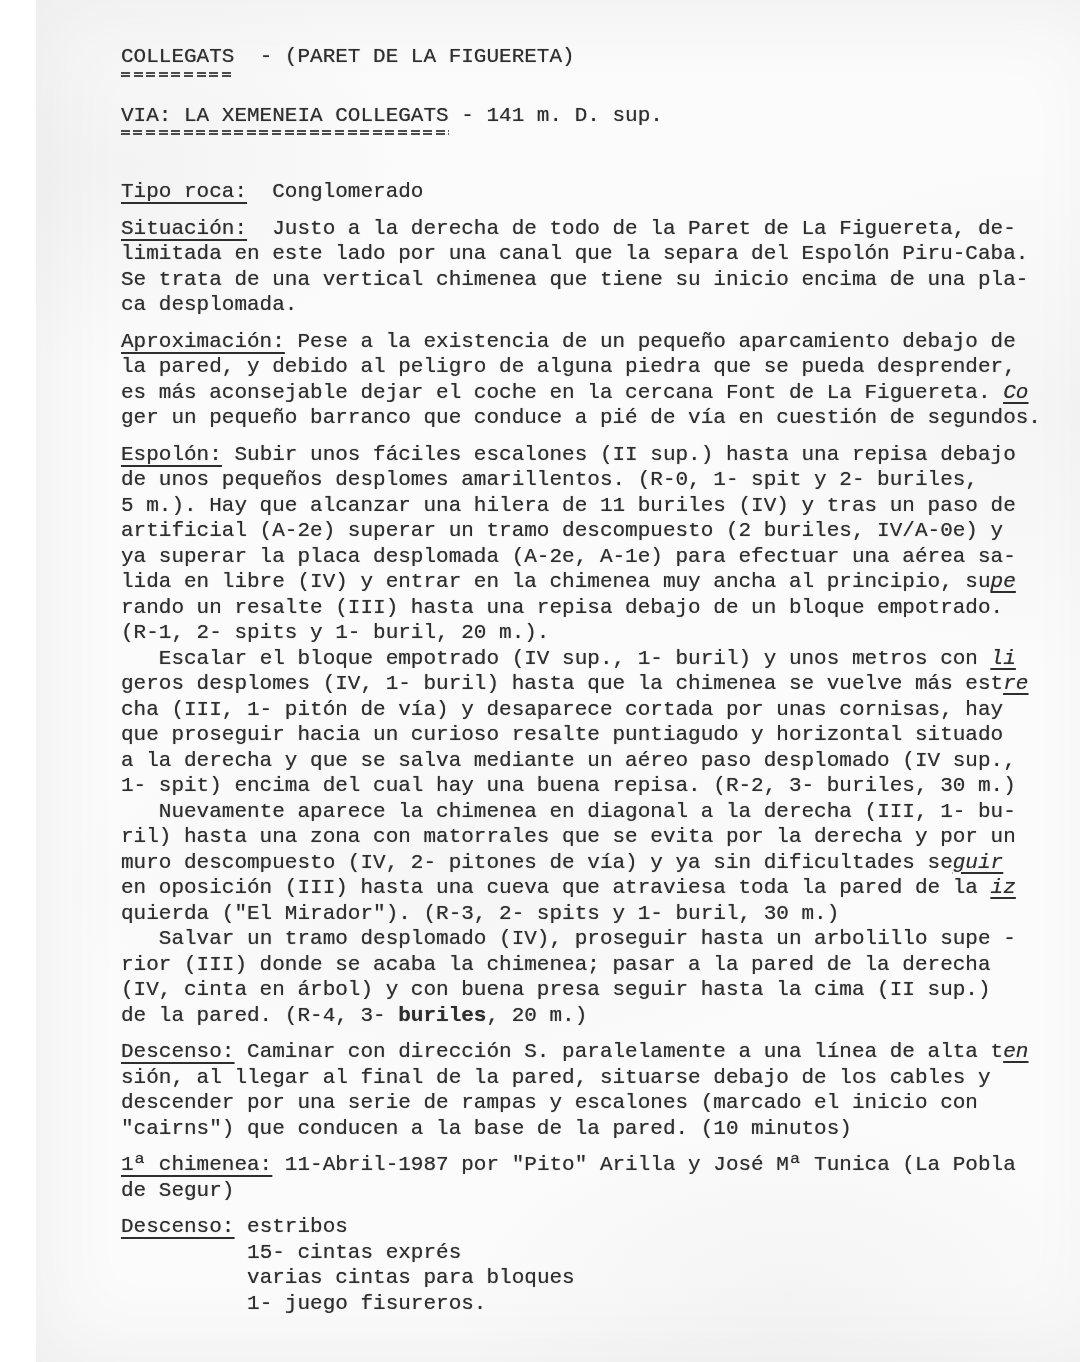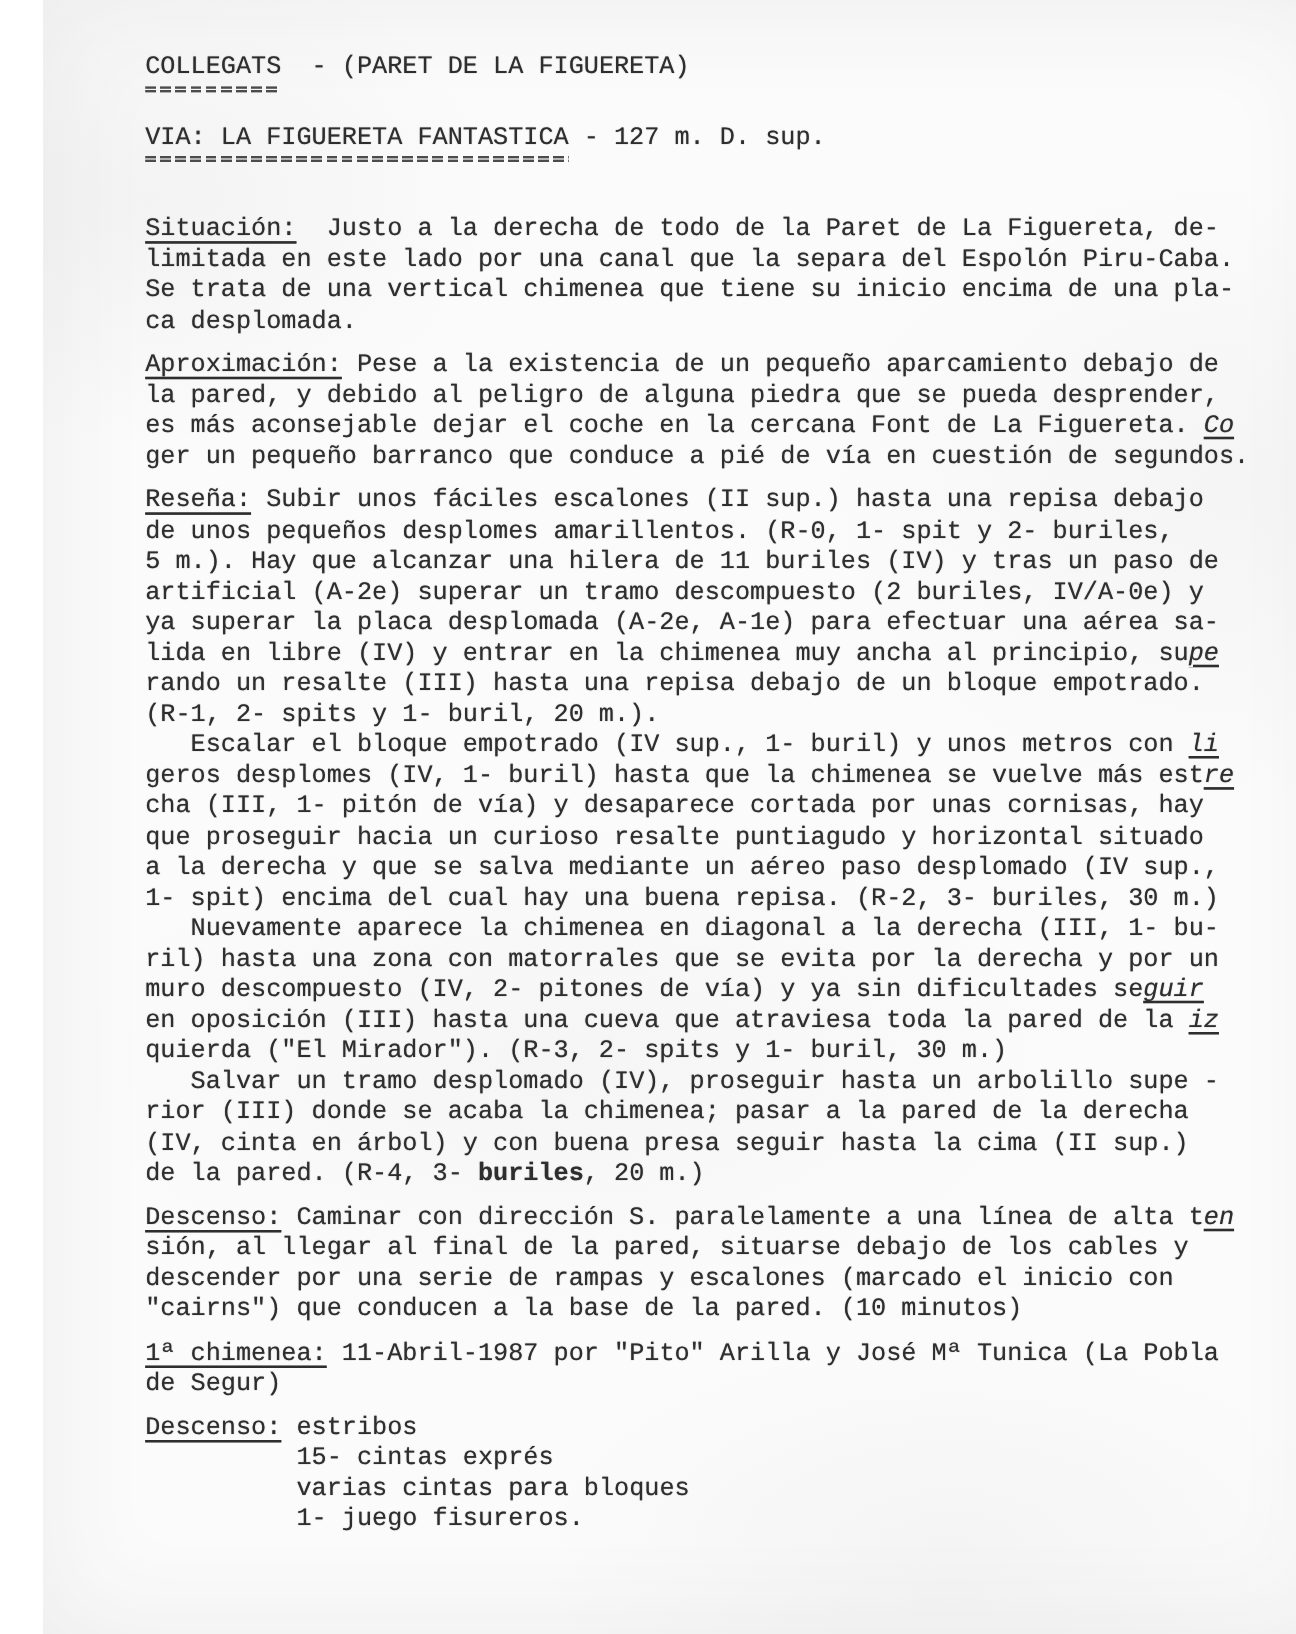--- a/index.html
+++ b/index.html
@@ -47,35 +47,36 @@
     font-style:italic;
   }
   b{font-weight:bold;}
 </style>
 </head>
 <body>
 
 <div class="page" style="--ink: #2e2e2e; background-color: rgb(251, 251, 251); margin-left: 36px;">
   <div class="title-line"><span class="dbl"><span>COLLEGATS</span></span><span class="trest">  - (PARET DE LA FIGUERETA)</span></div>
 
-  <div class="title-line title2"><span class="dbl"><span>VIA: LA FIGUERETA FANTASTICA</span></span><span class="trest"> - 127 m. D. sup.</span></div>
+  <div class="title-line title2"><span class="dbl"><span>VIA: LA XEMENEIA COLLEGATS</span></span><span class="trest"> - 141 m. D. sup.</span></div>
 
   <div id="sections">
+  <div class="section"><span class="label">Tipo roca:</span><span class="body">  Conglomerado</span></div>
 
   <div class="section"><span class="label">Situación:</span><span class="body">  Justo a la derecha de todo de la Paret de La Figuereta, de-
 limitada en este lado por una canal que la separa del Espolón Piru-Caba.
 Se trata de una vertical chimenea que tiene su inicio encima de una pla-
 ca desplomada.</span></div>
 
   <div class="section"><span class="label">Aproximación:</span><span class="body"> Pese a la existencia de un pequeño aparcamiento debajo de
 la pared, y debido al peligro de alguna piedra que se pueda desprender,
 es más aconsejable dejar el coche en la cercana Font de La Figuereta. <span class="u">Co</span>
 ger un pequeño barranco que conduce a pié de vía en cuestión de segundos.</span></div>
 
-  <div class="section"><span class="label">Reseña:</span><span class="body"> Subir unos fáciles escalones (II sup.) hasta una repisa debajo
+  <div class="section"><span class="label">Espolón:</span><span class="body"> Subir unos fáciles escalones (II sup.) hasta una repisa debajo
 de unos pequeños desplomes amarillentos. (R-0, 1- spit y 2- buriles,
 5 m.). Hay que alcanzar una hilera de 11 buriles (IV) y tras un paso de
 artificial (A-2e) superar un tramo descompuesto (2 buriles, IV/A-0e) y
 ya superar la placa desplomada (A-2e, A-1e) para efectuar una aérea sa-
 lida en libre (IV) y entrar en la chimenea muy ancha al principio, su<span class="u">pe</span>
 rando un resalte (III) hasta una repisa debajo de un bloque empotrado.
 (R-1, 2- spits y 1- buril, 20 m.).
    Escalar el bloque empotrado (IV sup., 1- buril) y unos metros con <span class="u">li</span>
 geros desplomes (IV, 1- buril) hasta que la chimenea se vuelve más est<span class="u">re</span>
 cha (III, 1- pitón de vía) y desaparece cortada por unas cornisas, hay

